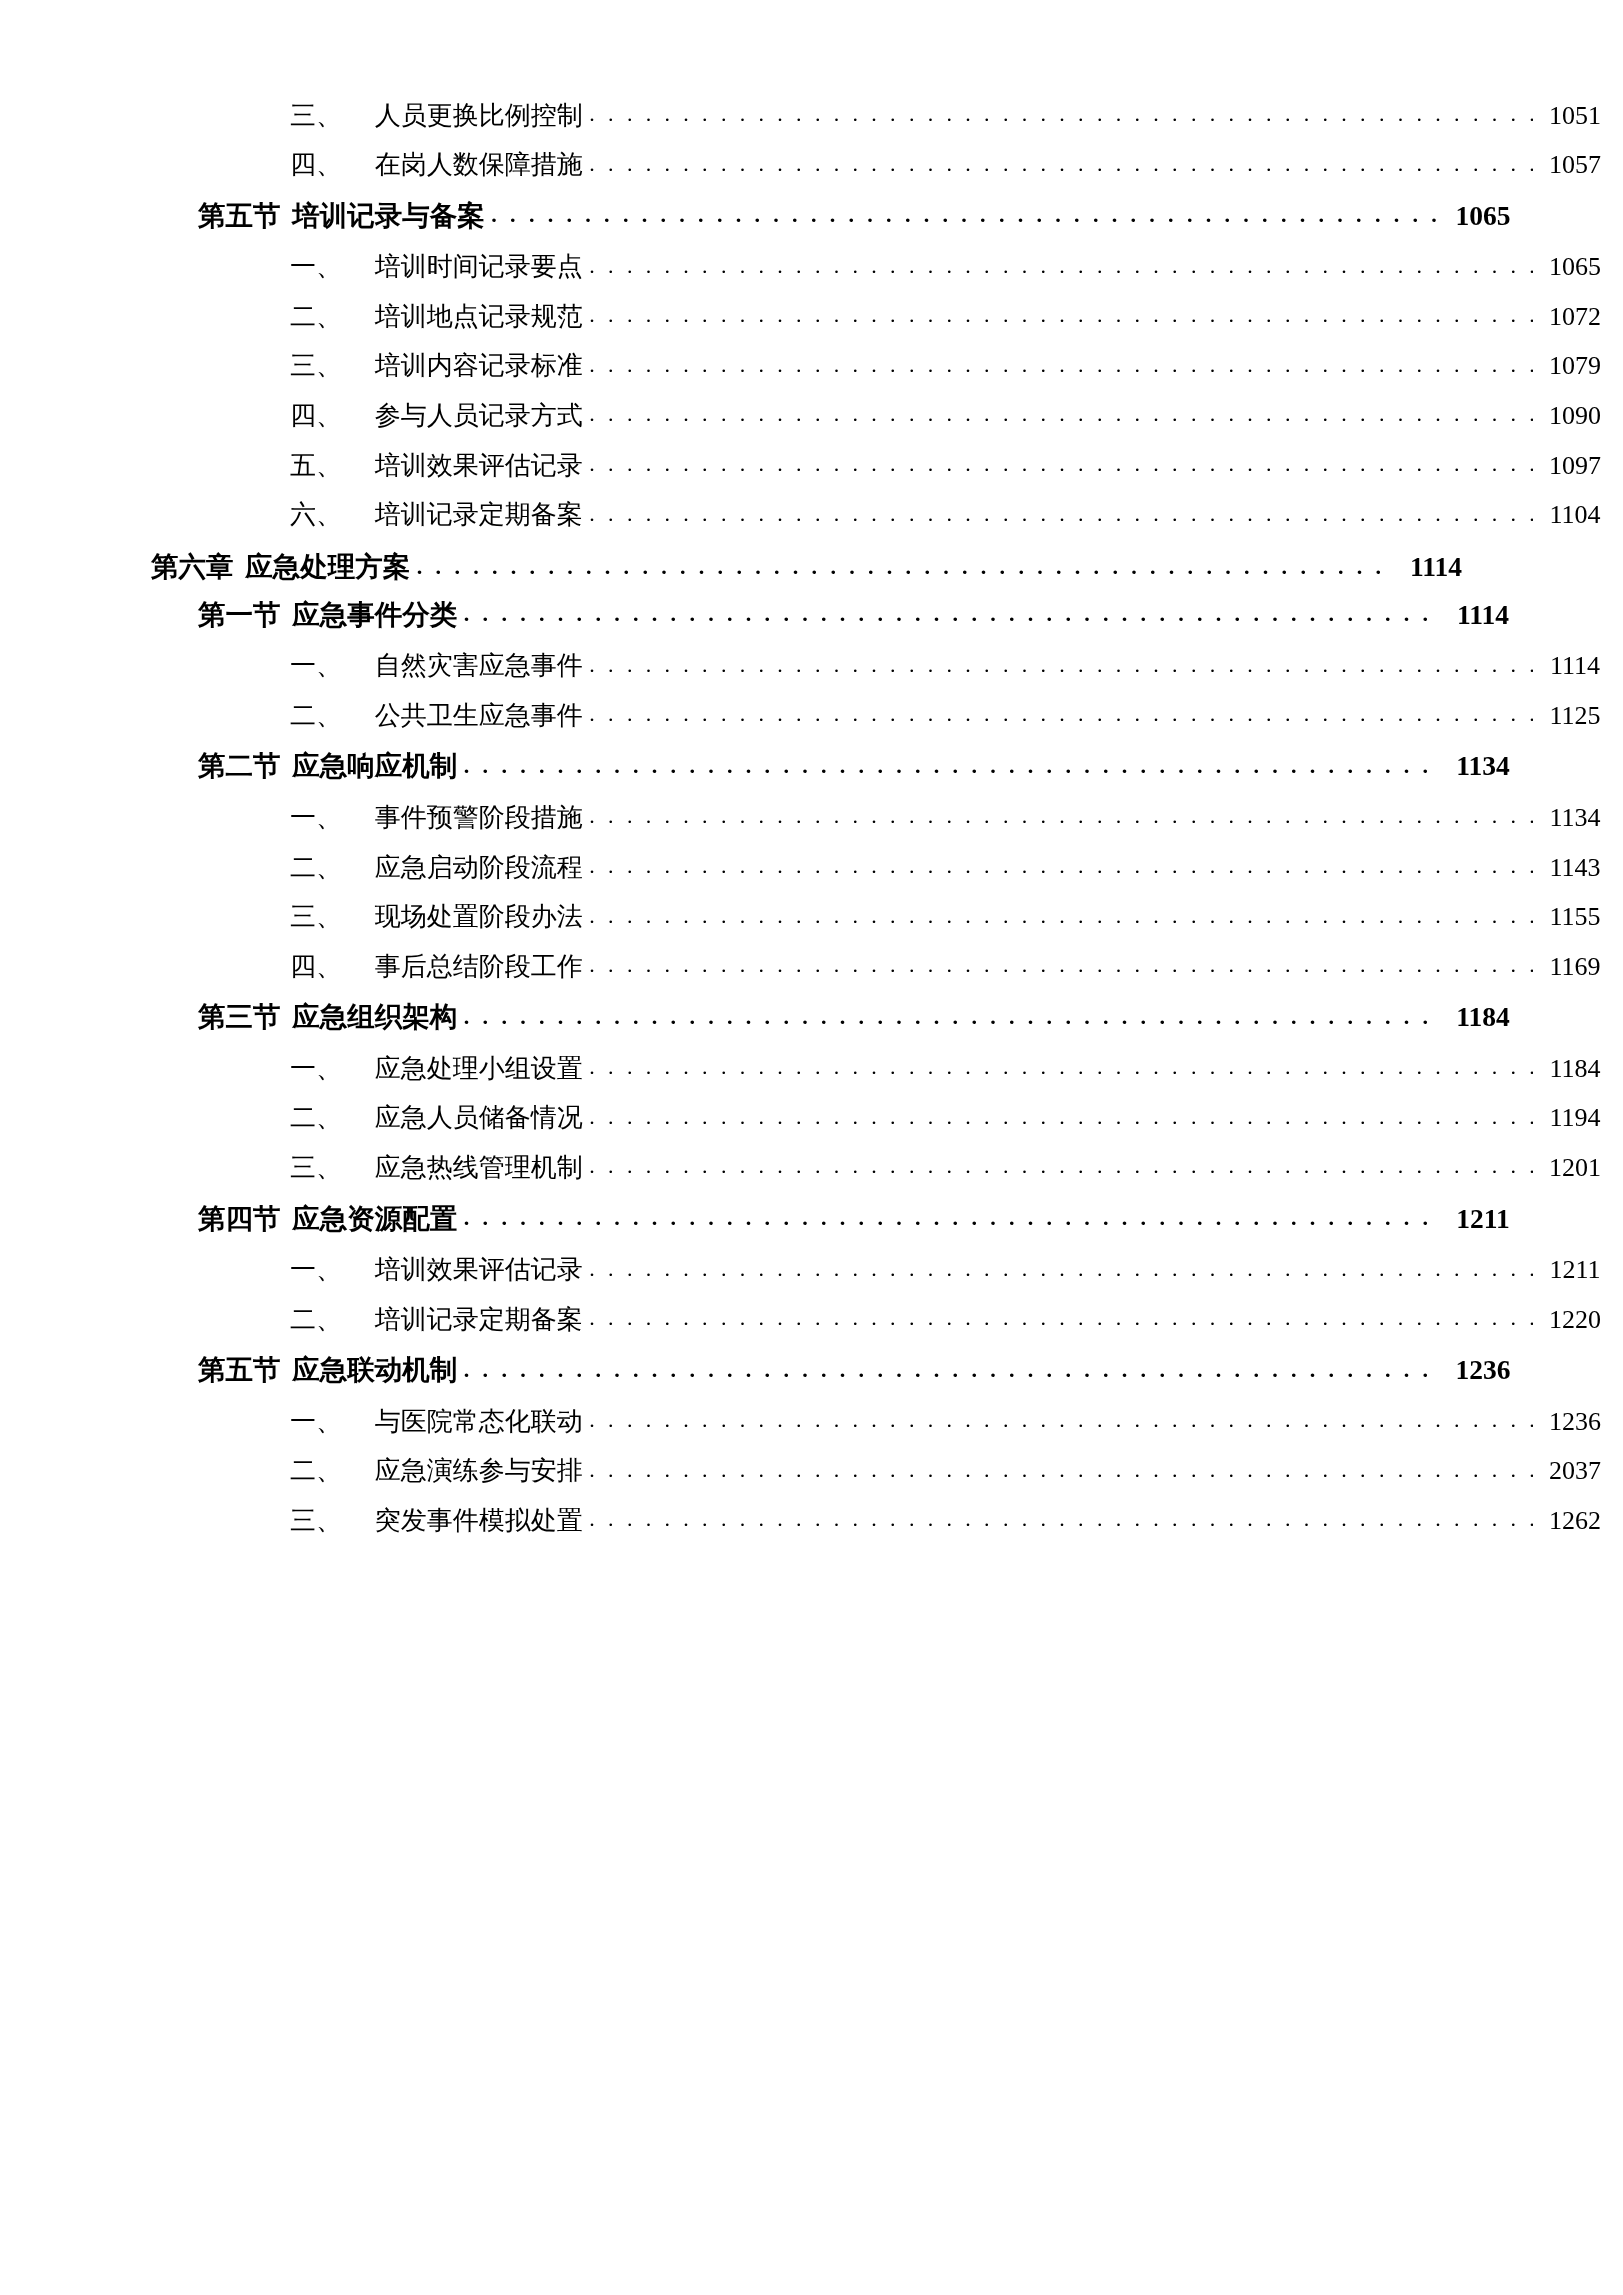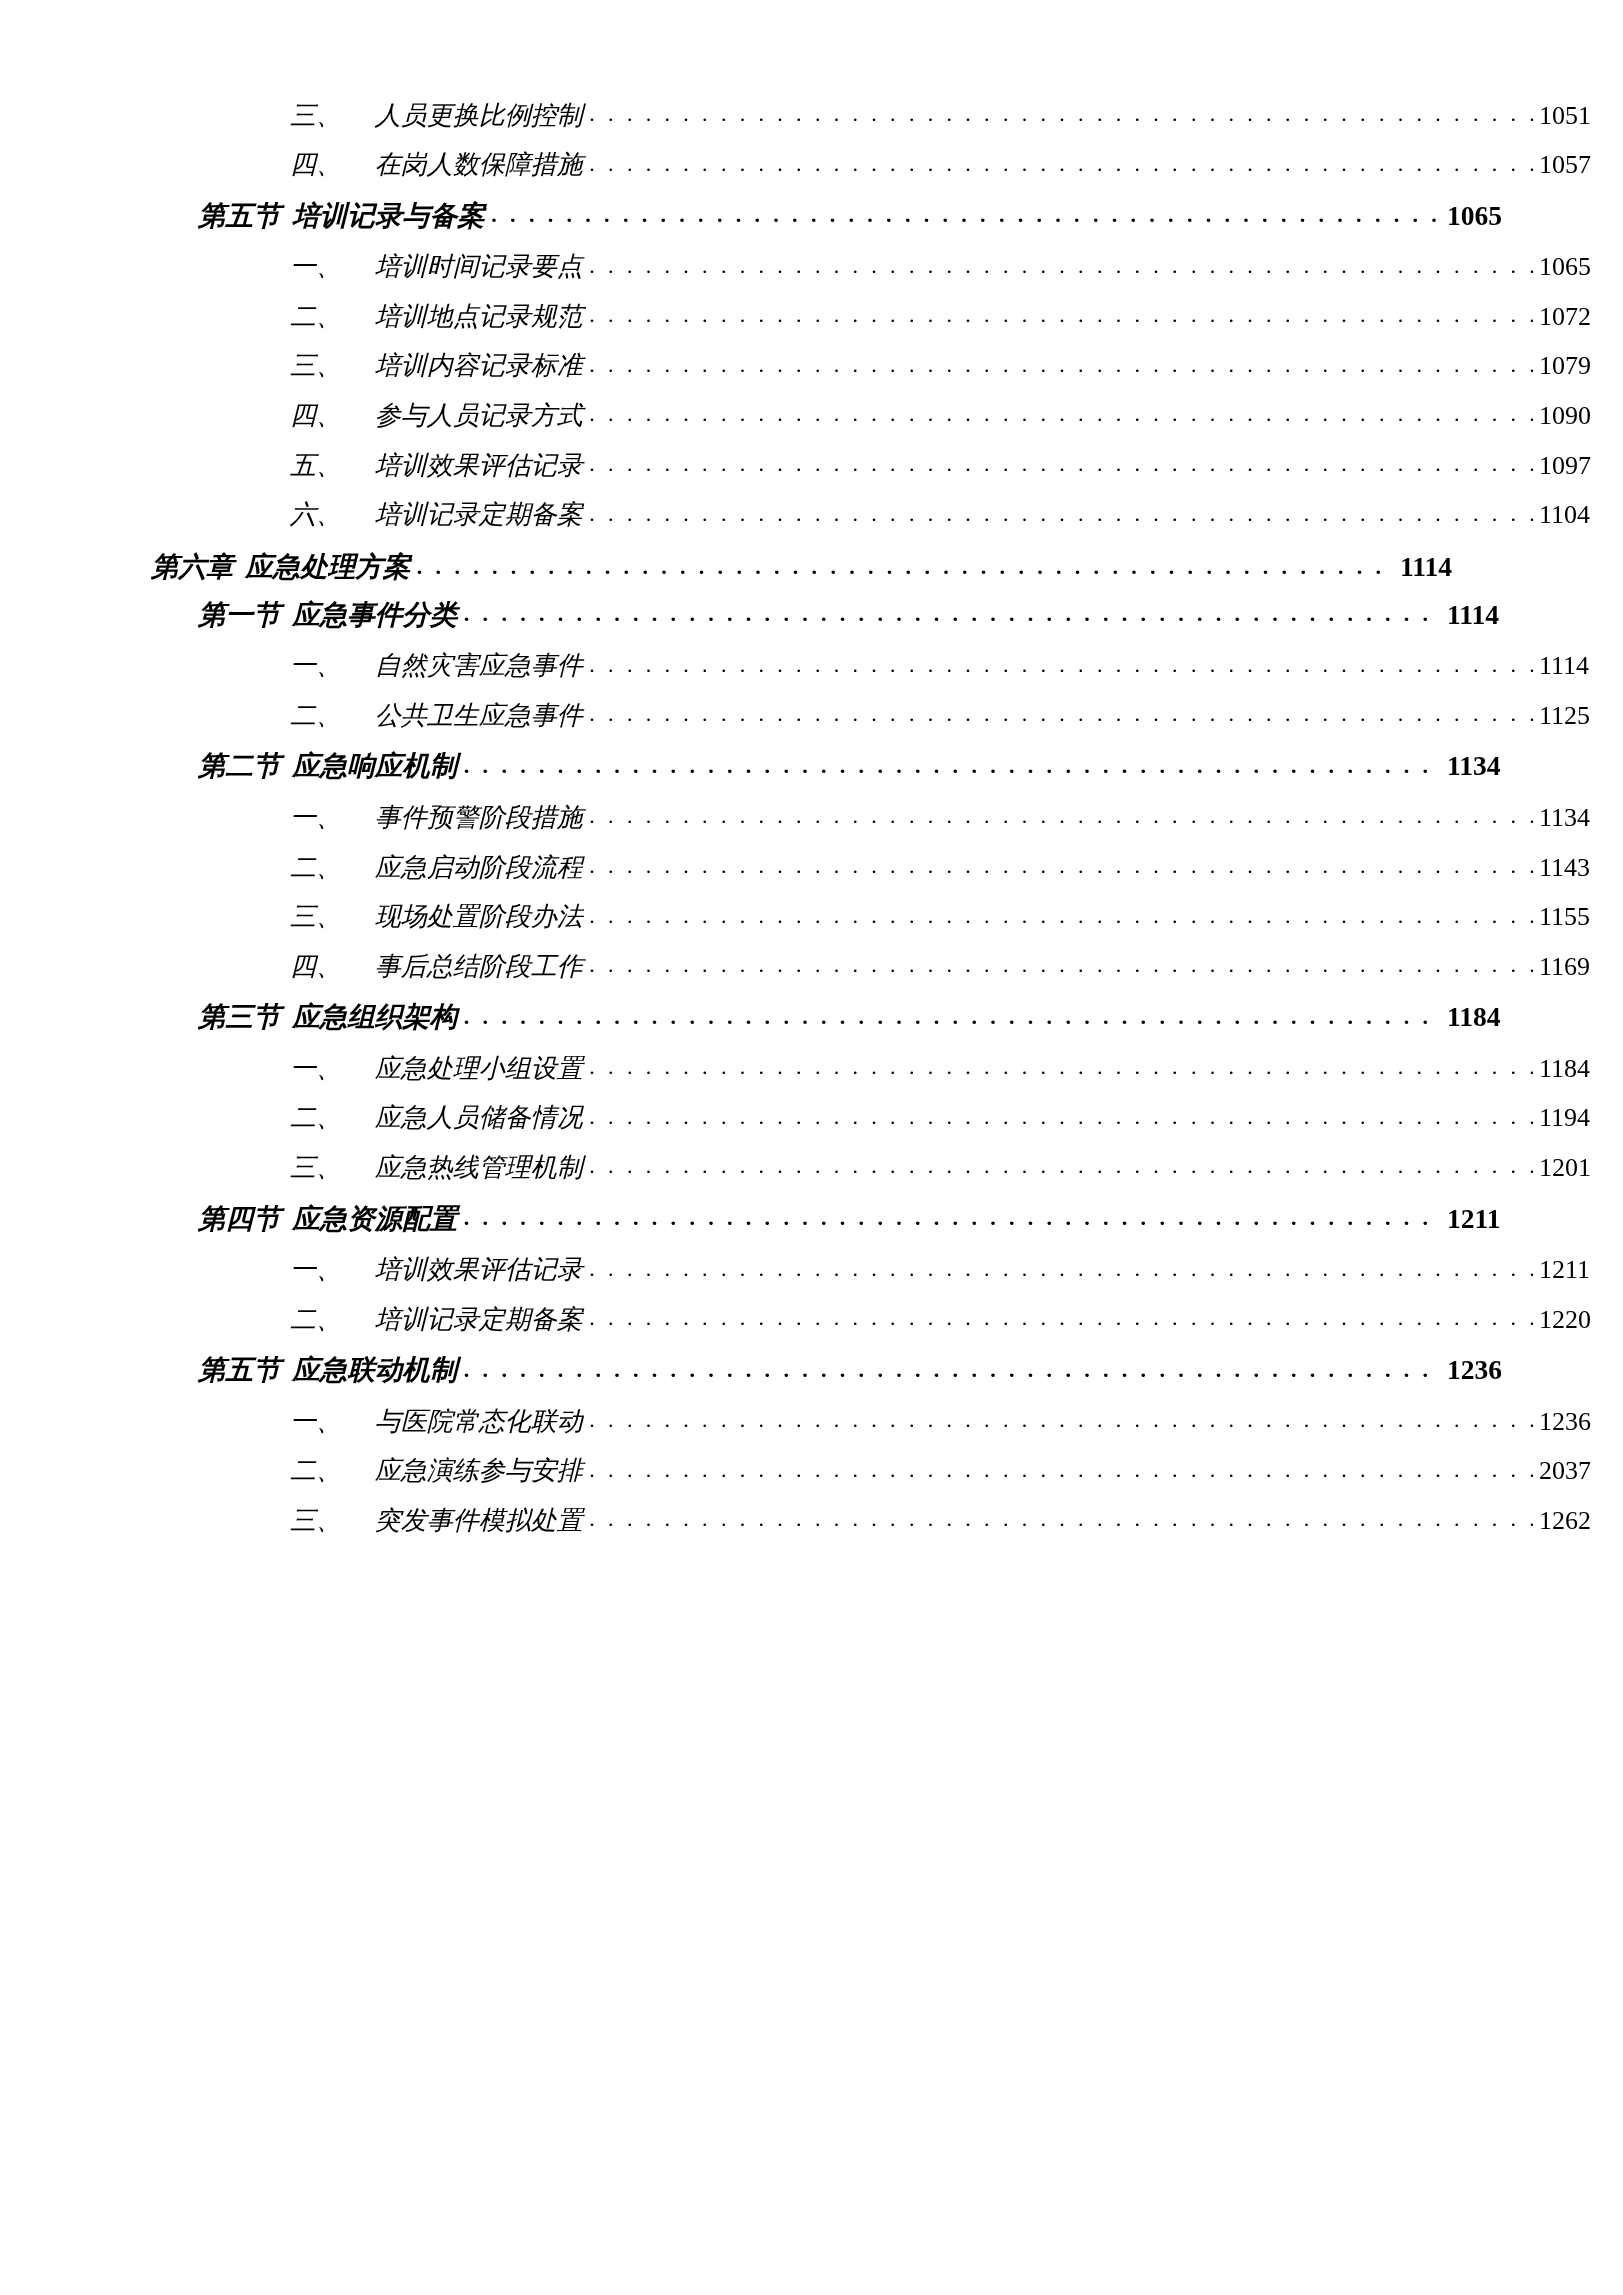--- a/index.html
+++ b/index.html
@@ -24,36 +24,35 @@
   }
   .toc-entry {
     display: flex;
     align-items: baseline;
     width: 100%;
     line-height: 1.0;
     white-space: nowrap;
   }
   .toc-entry .label {
     flex: 0 0 auto;
-    font-style: italic;
   }
   .toc-entry .dots {
     flex: 1 1 auto;
     overflow: hidden;
     white-space: nowrap;
     margin: 0 6.5px 0 6.5px;
     letter-spacing: 3.9px;
     font-size: 22px;
     color: #000;
     position: relative;
     top: -2.6px;
   }
   .toc-entry .page-num {
     flex: 0 0 auto;
-    text-align: left;
+    text-align: center;
     min-width: 72px;
   }
 
   
   .lvl1 {
     font-size: 27.5px;
     font-weight: bold;
     padding-left: 0px;
     margin-top: 25px;
     margin-bottom: 7px;

